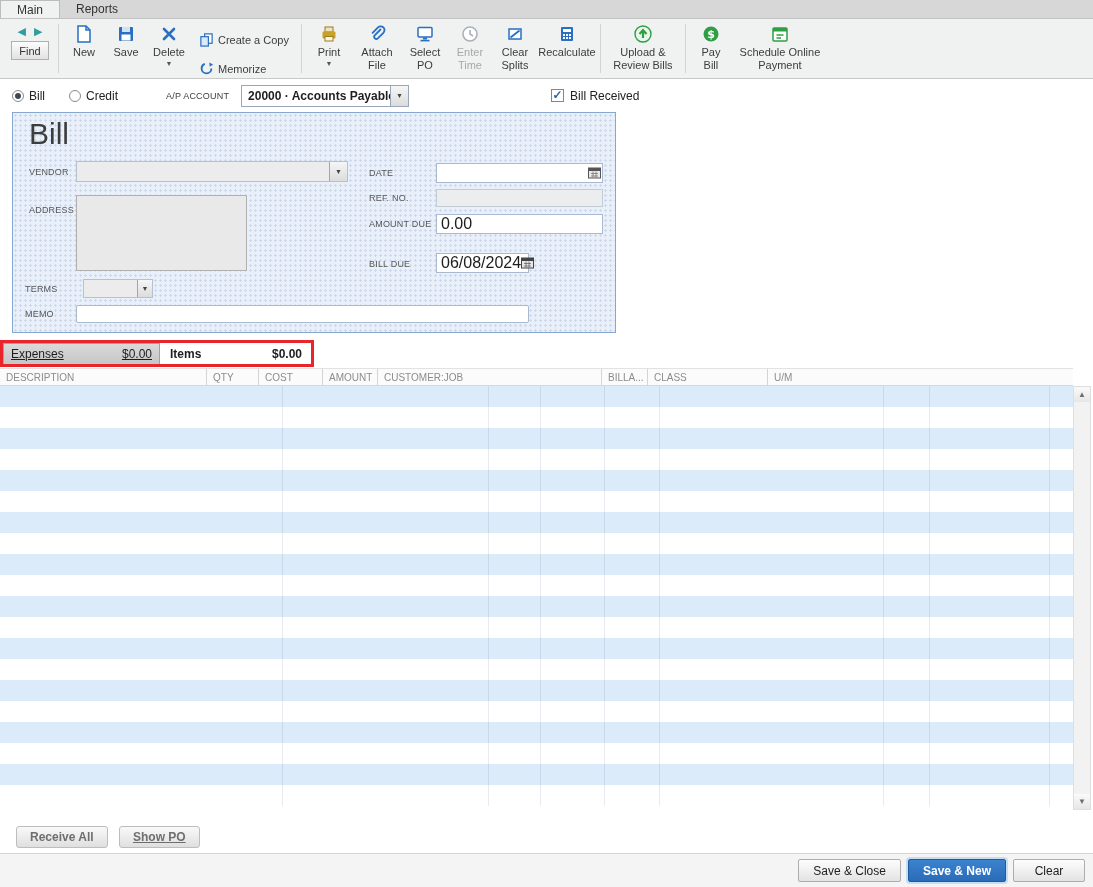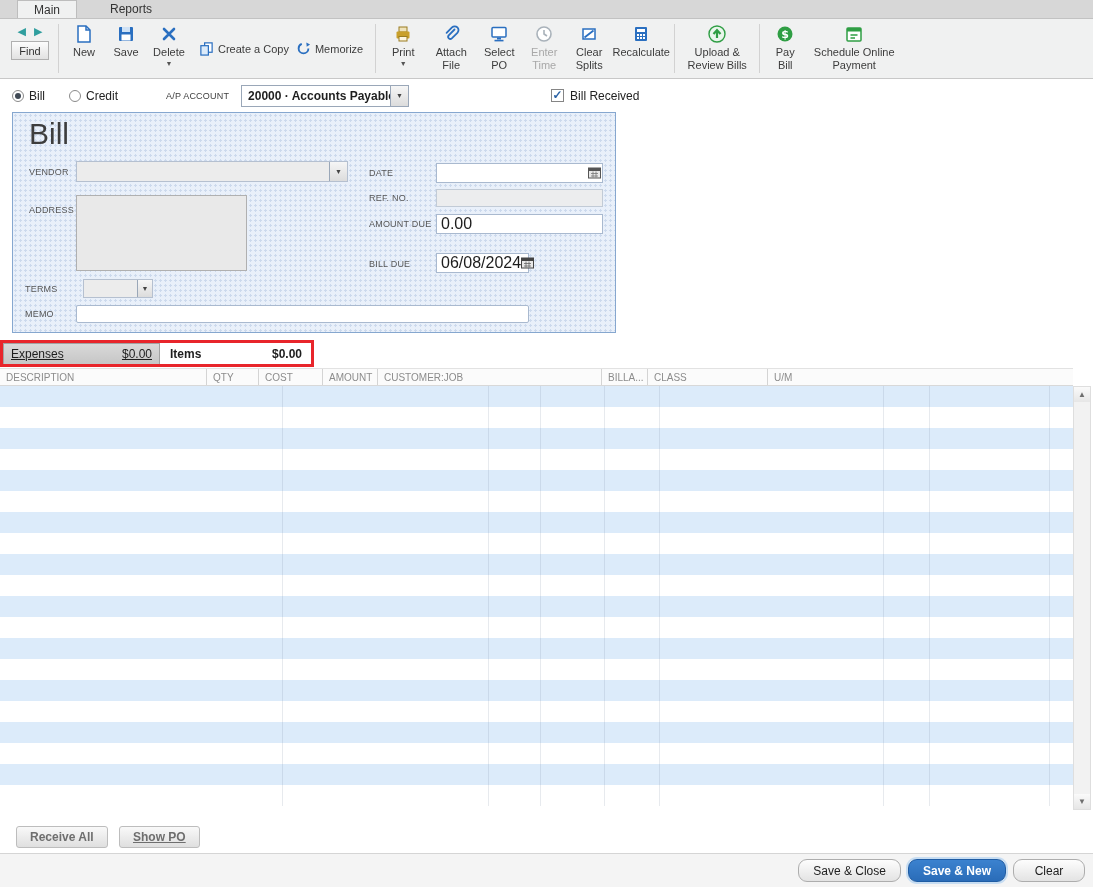--- a/index.html
+++ b/index.html
@@ -2,37 +2,37 @@
 <html><head>
 <meta charset="utf-8">
 <style>
   * { box-sizing: border-box; margin: 0; padding: 0; }
   body { font-family: "Liberation Sans", sans-serif; background: #fff; }
   .window { position: relative; width: 1093px; height: 887px; background: #fff; overflow: hidden; }
 
   
   .tabstrip { position: absolute; top: 0; left: 0; right: 0; height: 19px;
     background: #d7d7d7; border-bottom: 1px solid #c2c2c2; display: flex; align-items: stretch; }
-  .tab { padding: 2px 16px 0; font-size: 12px; color: #333; cursor: default; margin-left: 17px; }
+  .tab { padding: 2px 16px 0; font-size: 12px; color: #333; cursor: default; }
   .tab.active { background: #f0f1f1; border: 1px solid #bdbdbd; border-bottom: none; }
 
   
   .toolbar { position: absolute; top: 19px; left: 0; right: 0; height: 60px;
     background: #f0f1f1; border-bottom: 1px solid #c8c8c8; display: flex; align-items: stretch; padding: 2px 4px 2px 6px; }
   .tb-sep { width: 1px; background: #d2d2d2; margin: 3px 4px; }
   .tb-btn { display: flex; flex-direction: column; align-items: center; justify-content: flex-start;
     padding: 3px 7px 1px; font-size: 11px; color: #3c3c3c; text-align: center; line-height: 1.15; cursor: default; }
   .tb-btn .icon { margin-bottom: 2px; }
   .tb-btn.disabled { color: #a8a8a8; }
   .tb-btn .dd { font-size: 7px; color: #555; margin-top: 1px; }
   .find-group { display: flex; flex-direction: column; align-items: center; padding: 2px 2px; width: 48px; }
   .nav-arrows { display: flex; gap: 8px; font-size: 11px; color: #2f9e9e; margin: 2px 0 3px; }
   .find-btn { width: 38px; height: 19px; font-size: 11px; color: #333;
     background: linear-gradient(#fcfcfc, #e2e2e2); border: 1px solid #b0b0b0; border-radius: 0; }
-  .copy-group { display: flex; justify-content: flex-end; gap: 7px; padding: 0 8px; font-size: 11px; color: #3c3c3c; }
+  .copy-group { display: flex; flex-direction: column; justify-content: flex-end; gap: 14px; padding: 0 8px; font-size: 11px; color: #3c3c3c; }
   .copy-row { display: flex; align-items: center; gap: 4px; }
   .icon { display: block; }
 
   
   .opts { position: absolute; top: 80px; left: 0; right: 0; height: 31px; display: flex; align-items: center; padding-left: 12px; }
   .radio-wrap { display: flex; align-items: center; gap: 5px; margin-right: 24px; font-size: 12px; color: #222; }
   .radio { width: 12px; height: 12px; border-radius: 50%; border: 1px solid #8a8a8a; background: #fff; position: relative; }
   .radio.sel::after { content: ""; position: absolute; left: 2px; top: 2px; width: 6px; height: 6px; border-radius: 50%; background: #404a55; }
   .ap-label { font-size: 9px; color: #3e3e3e; margin: 0 12px 0 24px; letter-spacing: .2px; }
   .ap-combo { width: 168px; height: 22px; background: #fff; border: 1px solid #9aa7b8; display: flex; align-items: center; }
@@ -89,21 +89,21 @@
 
   
   .po-btn { position: absolute; top: 826px; height: 22px; padding: 0 13px; font-size: 12px; font-weight: bold; color: #6e6e6e;
     background: linear-gradient(#f9f9f9, #dfdfdf); border: 1px solid #bdbdbd; border-radius: 3px; }
   .btn-receive { left: 16px; }
   .btn-showpo { left: 119px; text-decoration: underline; }
 
   .bottombar { position: absolute; left: 0; right: 0; bottom: 0; height: 34px; background: #f4f4f4;
     border-top: 1px solid #d5d5d5; display: flex; align-items: center; justify-content: flex-end; gap: 7px; padding-right: 8px; }
   .bb-btn { height: 23px; min-width: 72px; padding: 0 14px; font-size: 12px; color: #222;
-    background: linear-gradient(#fdfdfd, #e3e3e3); border: 1px solid #adadad; border-radius: 9px; }
+    background: linear-gradient(#fdfdfd, #e3e3e3); border: 1px solid #adadad; border-radius: 2px; }
   .bb-btn.primary { min-width: 98px; background: linear-gradient(#3b82cf, #2a6cb8); color: #fff; font-weight: bold;
     border: 1px solid #1f5ca3; box-shadow: 0 0 0 2px #c7ddf2; }
   .bb-btn.wide { min-width: 98px; }
 </style>
 </head>
 <body>
 
 <div class="window">
 
   <div class="tabstrip">

